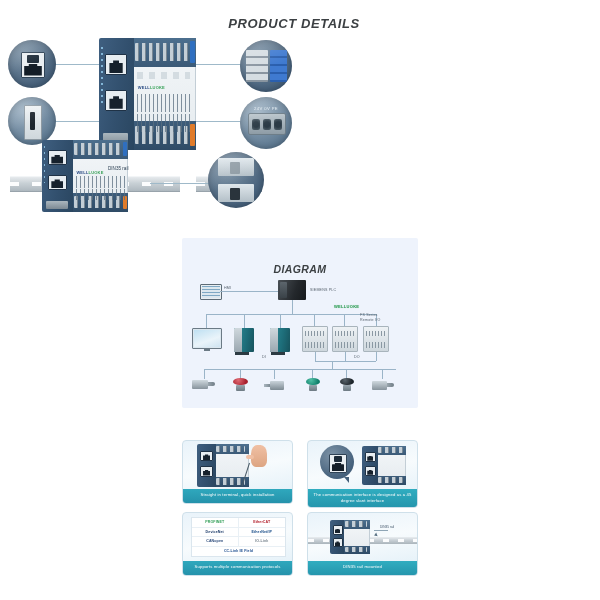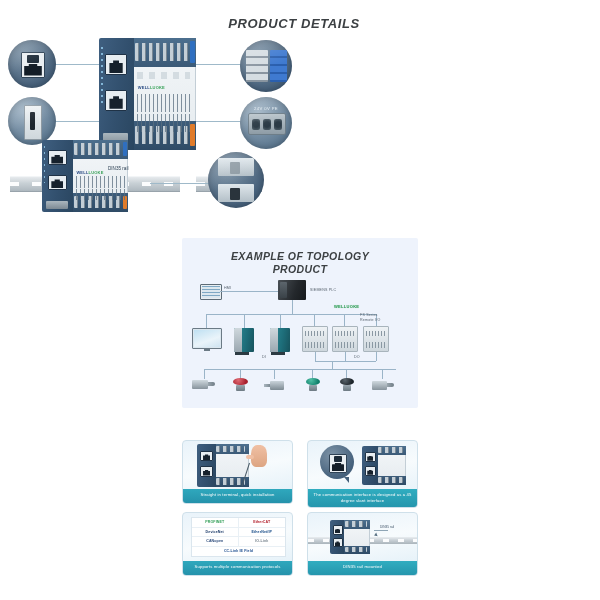--- a/index.html
+++ b/index.html
@@ -282,22 +282,22 @@
       <div style="position:absolute;left:10px;top:6px;width:36px;height:18px;background:linear-gradient(180deg,#dfe7ec,#b3bfc7);border-radius:1px;"></div>
       <div style="position:absolute;left:10px;top:32px;width:36px;height:18px;background:linear-gradient(180deg,#dfe7ec,#b3bfc7);border-radius:1px;"></div>
       <div style="position:absolute;left:22px;top:10px;width:10px;height:12px;background:#8d9aa3;border-radius:1px;"></div>
       <div style="position:absolute;left:22px;top:36px;width:10px;height:12px;background:#2a343c;border-radius:1px;"></div>
       <div class="glass"></div>
     </div>
   </div>
 
   <div id="topology">
     <div id="t-topology">
-      <span>EXAMPLE OF TOPOLOGY</span><br>
-      <span>PRODUCT</span>
+      <br>
+      <span>DIAGRAM</span>
     </div>
 
     <div class="hmi" style="left:18px;top:46px;width:20px;height:14px;"></div>
     <div class="tp-label" style="left:42px;top:48px;">HMI</div>
 
     <div class="plcbox" style="left:96px;top:42px;width:28px;height:20px;"></div>
     <div class="tp-label" style="left:128px;top:50px;">SIEMENS PLC</div>
 
     <div class="wire h" style="left:38px;top:53px;width:58px;"></div>
 

